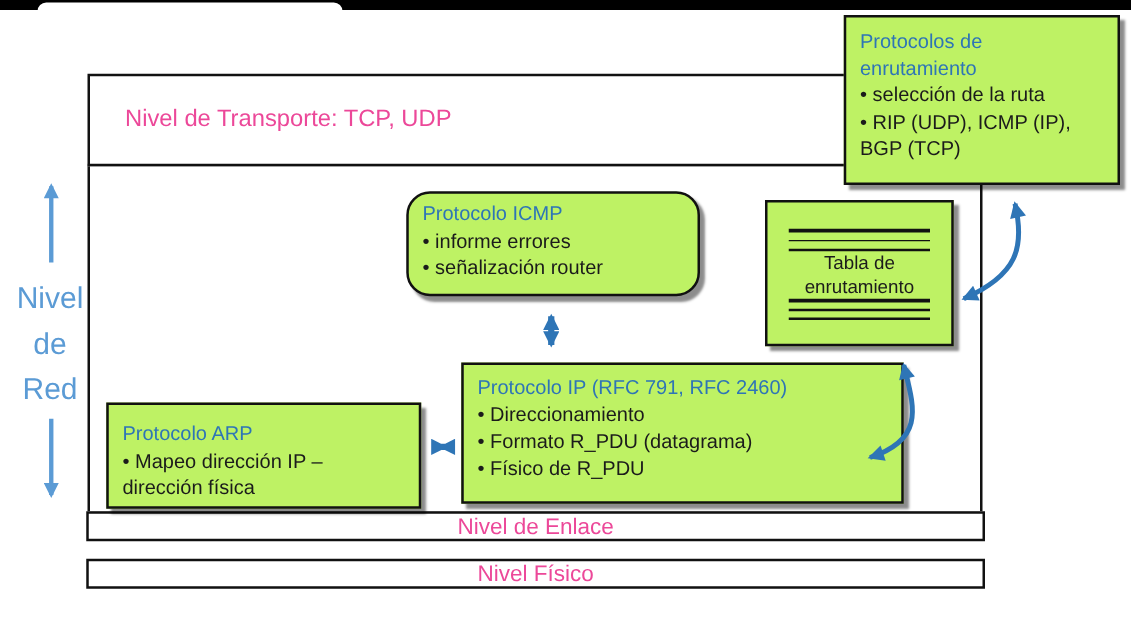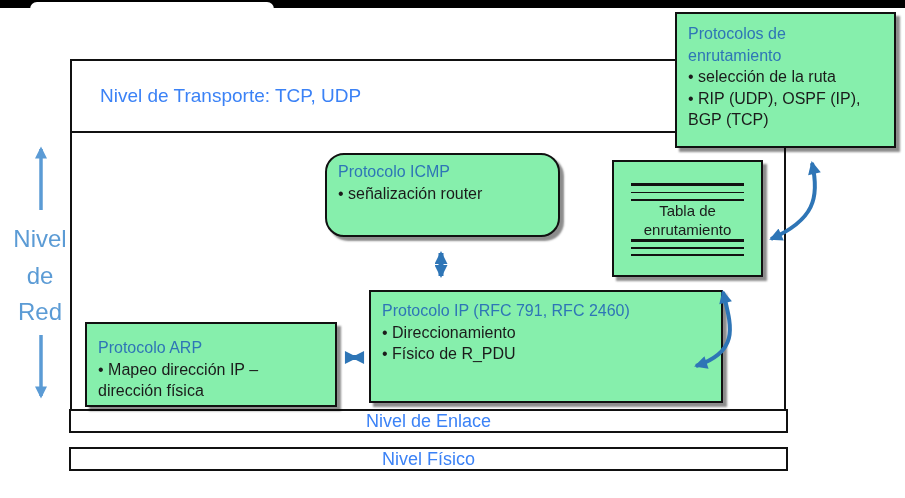--- a/index.html
+++ b/index.html
@@ -6,30 +6,30 @@
   #canvas{
     position:relative;width:905px;height:498px;overflow:hidden;background:#ffffff;
     font-family:"Liberation Sans",sans-serif;
   }
   
   .top-bar{position:absolute;left:0;top:0;width:905px;height:8px;background:#000;}
   .top-notch{position:absolute;left:30px;top:2px;width:244px;height:7px;background:#fff;border-radius:9px 9px 0 0;}
 
   
   .layer-box{position:absolute;border:2.5px solid #111;background:#fff;box-sizing:border-box;}
-  .layer-label{color:#3b82f6;}
+  .layer-label{color:#ec4899;}
   .transport{left:70px;top:59px;width:716px;height:74px;display:flex;align-items:center;padding-left:28px;font-size:19px;z-index:4;}
   .network{left:70px;top:131px;width:716px;height:280px;background:transparent;z-index:1;}
   .band{left:69px;width:719px;height:24px;display:flex;align-items:center;justify-content:center;font-size:18px;z-index:4;}
   .link-band{top:409px;}
   .phys-band{top:447px;}
 
   
   .pbox{
-    position:absolute;background:#86efac;border:2.5px solid #111;box-sizing:border-box;
+    position:absolute;background:#bef264;border:2.5px solid #111;box-sizing:border-box;
     box-shadow:4px 4px 2px rgba(0,0,0,0.45);z-index:20;
     font-size:16px;line-height:21.5px;color:#1b1b1b;padding:6px 9px 0 11px;
   }
   .ptitle{color:#2E75B6;}
   .icmp{left:325px;top:153px;width:235px;height:84px;border-radius:19px;}
   .routing{left:675px;top:12px;width:221px;height:136px;padding-top:9px;}
   .routing .ptitle{width:150px;}
   .routing .pb{width:182px;}
   .ip{left:369px;top:290px;width:354px;height:113px;padding-top:8px;}
   .arp{left:85px;top:322px;width:252px;height:85px;padding-top:13px;}
@@ -76,46 +76,48 @@
   </div>
 
   <div class="side-label">
     <div>Nivel</div>
     <div>de</div>
     <div>Red</div>
   </div>
 
   <div class="pbox icmp">
     <div class="ptitle">Protocolo ICMP</div>
+    <div class="pb">• informe errores</div>
     <div class="pb">• señalización router</div>
   </div>
 
   <div class="pbox routing">
     <div class="ptitle">Protocolos de enrutamiento</div>
     <div class="pb">• selección de la ruta</div>
-    <div class="pb">• RIP (UDP), OSPF (IP), BGP (TCP)</div>
+    <div class="pb">• RIP (UDP), ICMP (IP), BGP (TCP)</div>
   </div>
 
   <div class="pbox tablebox">
     <div class="rule-group">
       <div class="rule thick"></div>
       <div class="rule thin"></div>
       <div class="rule thin"></div>
     </div>
     <div class="table-label">Tabla de enrutamiento</div>
     <div class="rule-group">
       <div class="rule thick"></div>
       <div class="rule thin"></div>
       <div class="rule thin"></div>
     </div>
   </div>
 
   <div class="pbox ip">
     <div class="ptitle">Protocolo IP (RFC 791, RFC 2460)</div>
     <div class="pb">• Direccionamiento</div>
+    <div class="pb">• Formato R_PDU (datagrama)</div>
     <div class="pb">• Físico de R_PDU</div>
   </div>
 
   <div class="pbox arp">
     <div class="ptitle">Protocolo ARP</div>
     <div class="pb">• Mapeo dirección IP – dirección física</div>
   </div>
 
   <svg class="arrows" width="905" height="498" viewBox="0 0 905 498">
     <defs>

